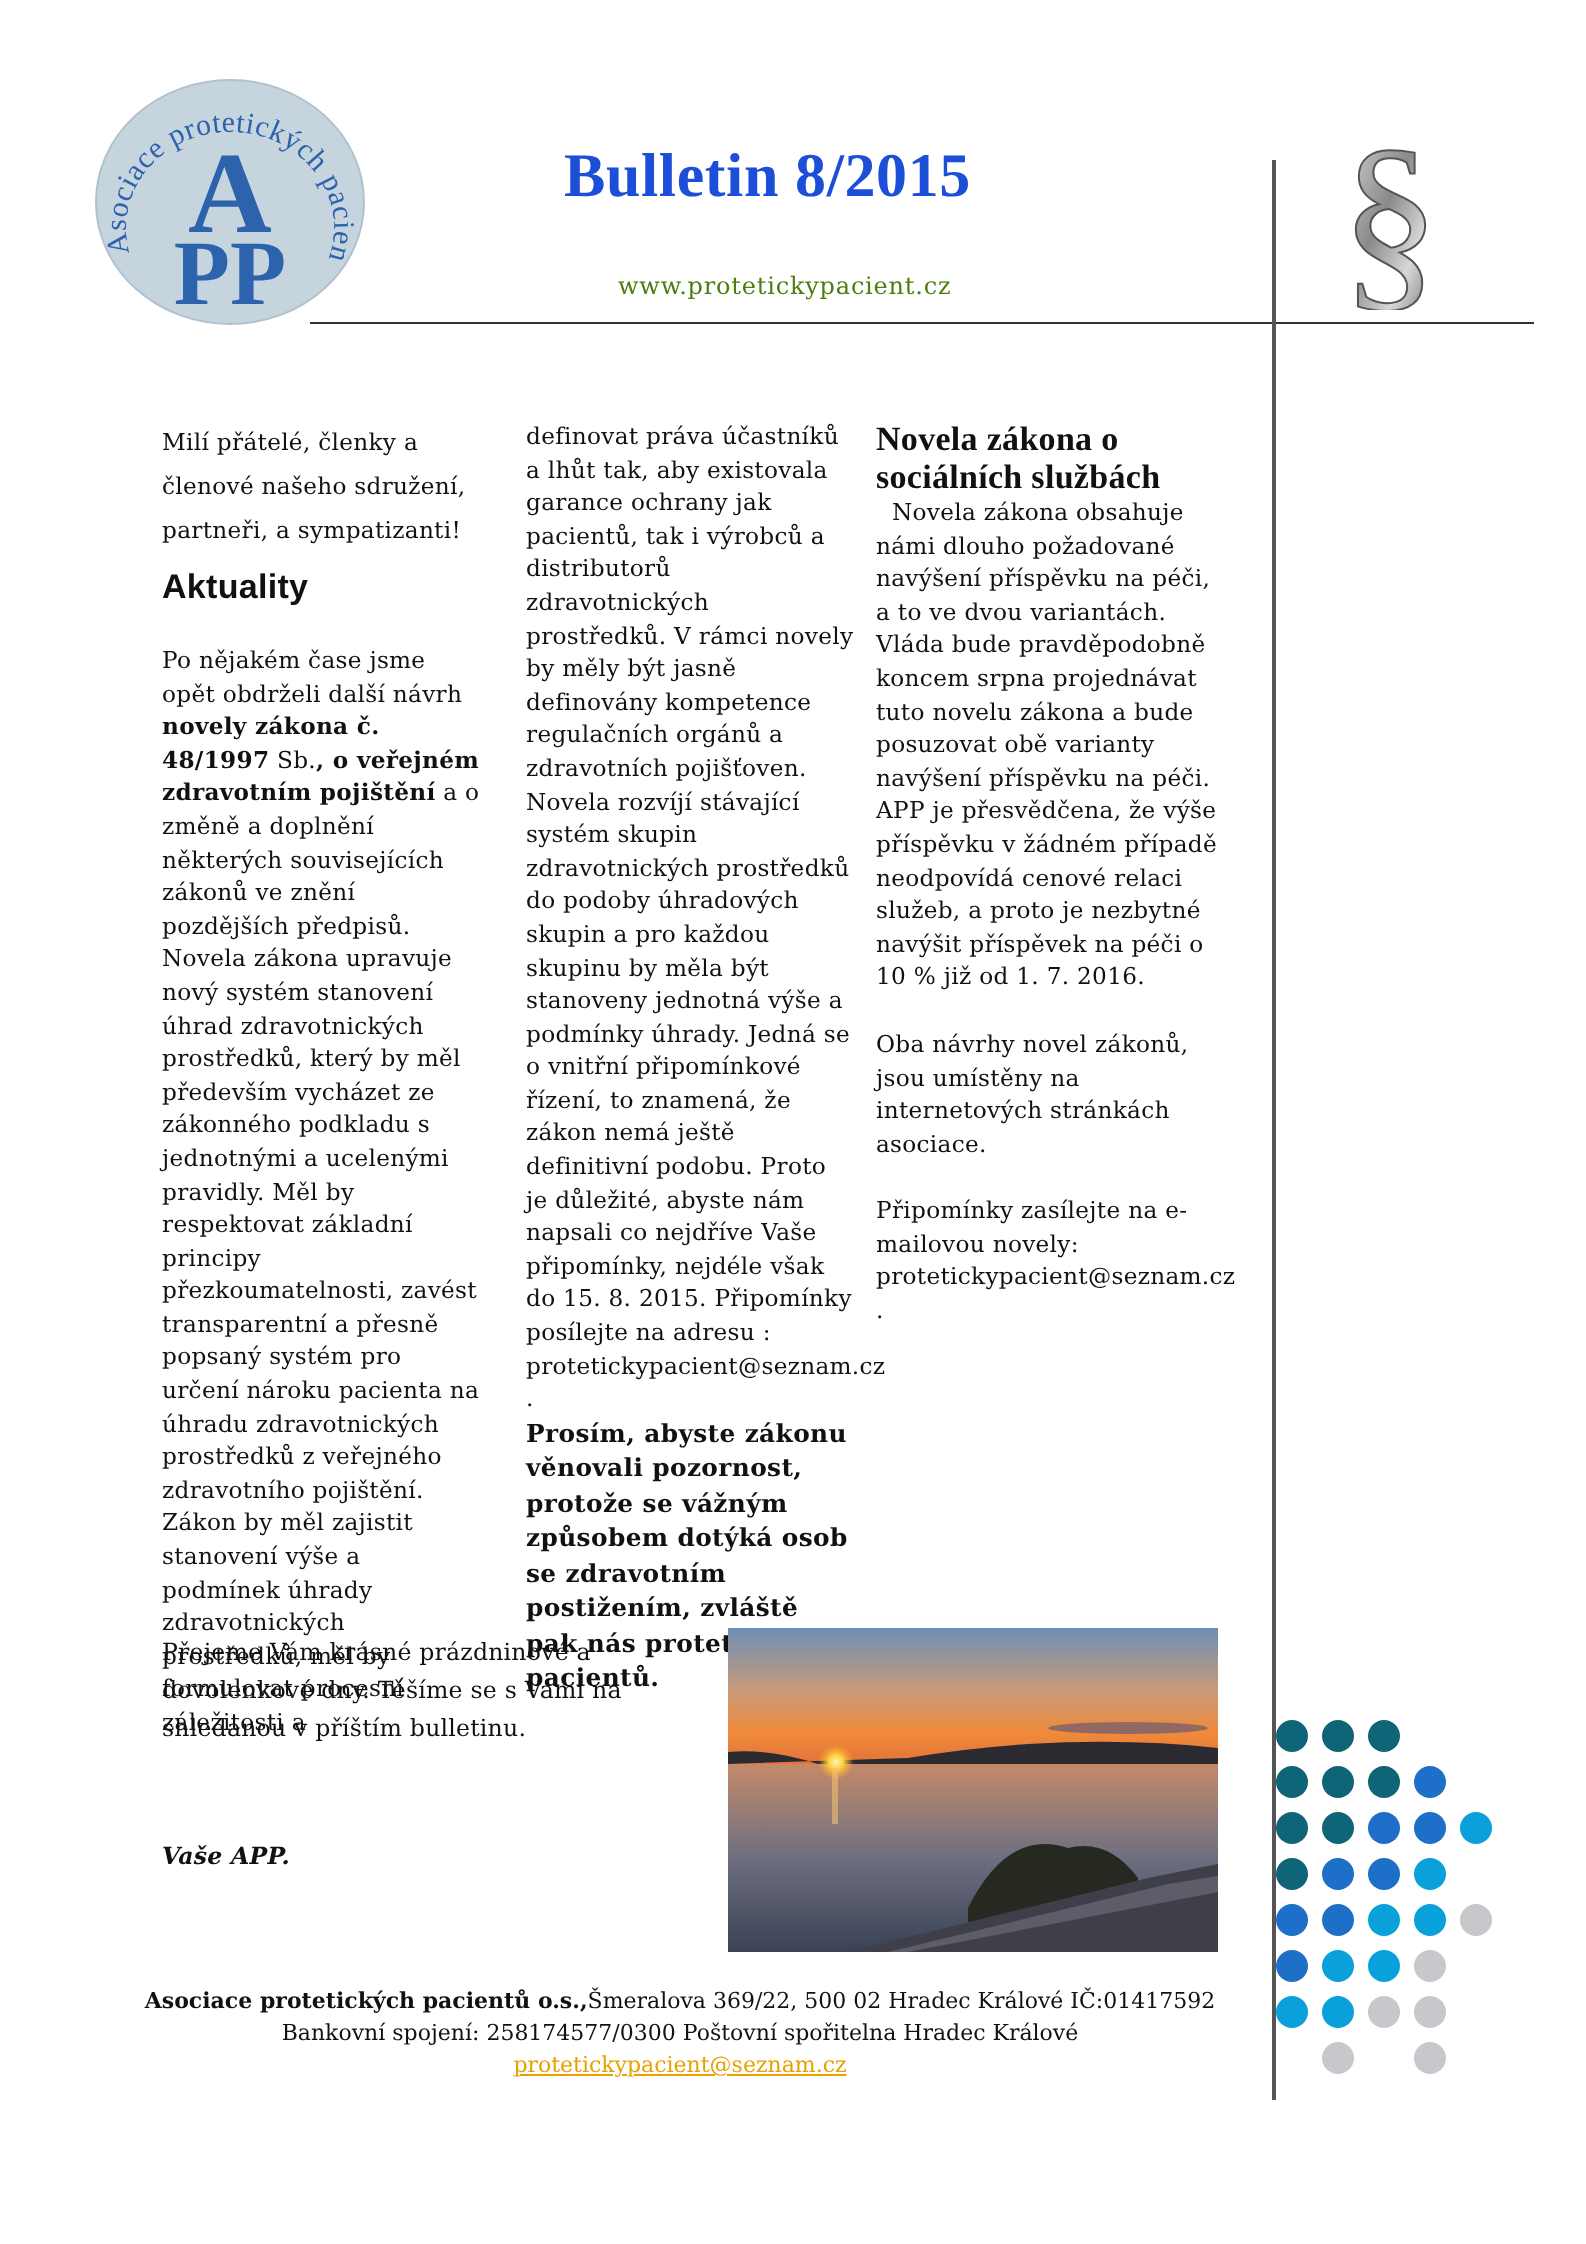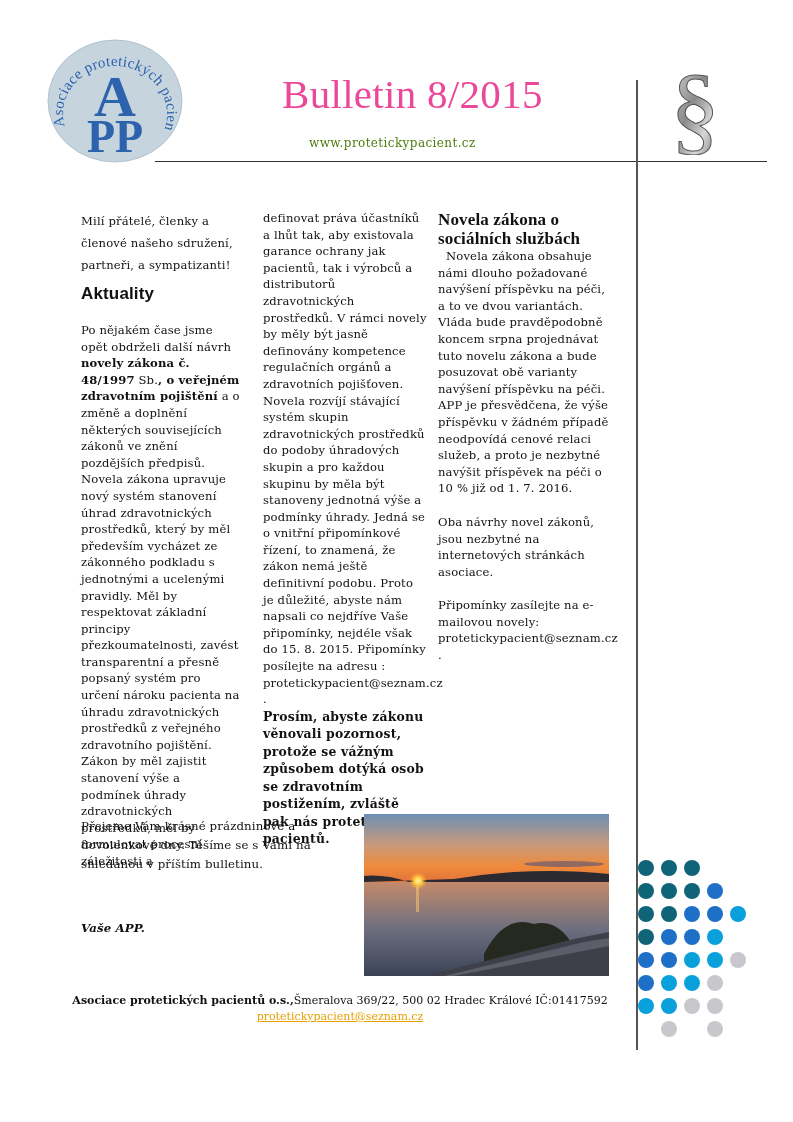--- a/index.html
+++ b/index.html
@@ -4,21 +4,21 @@
 <style>
   html, body { margin: 0; padding: 0; background: #ffffff; }
   body { width: 793px; height: 1122px; position: relative; overflow: hidden;
          font-family: "DejaVu Serif", "Liberation Serif", serif; color: #111; }
   .abs { position: absolute; }
 
   
   .logo { left: 46px; top: 38px; width: 138px; height: 126px; }
   .logo svg { width: 100%; height: 100%; }
 
-  .title { left: 282px; top: 70px; font-family: "Liberation Serif", serif; font-size: 41px; letter-spacing: 0.3px; color: #ec4899; }
+  .title { left: 282px; top: 70px; font-family: "Liberation Serif", serif; font-size: 31px; letter-spacing: 0.3px; color: #1d4ed8; font-weight: bold; }
   .url { left: 309px; top: 136px; font-family: "DejaVu Serif", serif; font-size: 12px; letter-spacing: 0.4px; color: #4d7c0f; }
 
   .hline-top { left: 155px; top: 161px; width: 612px; height: 1px; background: #333; }
   .vline-right { left: 636px; top: 80px; width: 2px; height: 970px; background: #555; }
 
   .para-icon { left: 660px; top: 55px; width: 70px; height: 100px; }
   .para-icon svg { width: 100%; height: 100%; }
 
   .col { font-size: 11.6px; line-height: 16.6px; letter-spacing: 0.15px; }
   .col p { margin: 0; }
@@ -93,21 +93,21 @@
 
 <div class="abs col col2">
   <p>definovat práva účastníků a lhůt tak, aby existovala garance ochrany jak pacientů, tak i výrobců a distributorů zdravotnických prostředků. V rámci novely by měly být jasně definovány kompetence regulačních orgánů a zdravotních pojišťoven. Novela rozvíjí stávající systém skupin zdravotnických prostředků do podoby úhradových skupin a pro každou skupinu by měla být stanoveny jednotná výše a podmínky úhrady. Jedná se o vnitřní připomínkové řízení, to znamená, že zákon nemá ještě definitivní podobu. Proto je důležité, abyste nám napsali co nejdříve Vaše připomínky, nejdéle však do 15. 8. 2015. Připomínky posílejte na adresu : protetickypacient@seznam.cz .</p>
   <p class="bold-block">Prosím, abyste zákonu věnovali pozornost, protože se vážným způsobem dotýká osob se zdravotním postižením, zvláště pak nás protetických pacientů.</p>
 </div>
 
 <div class="abs col col3">
   <p class="h2b">Novela zákona o sociálních službách</p>
   <p class="indent">Novela zákona obsahuje námi dlouho požadované navýšení příspěvku na péči, a to ve dvou variantách.  Vláda bude pravděpodobně koncem srpna projednávat tuto novelu zákona a bude posuzovat obě varianty navýšení příspěvku na péči. APP je přesvědčena, že výše příspěvku v žádném případě neodpovídá cenové relaci služeb, a proto je nezbytné navýšit příspěvek na péči o 10 % již od 1. 7. 2016.</p>
   <div class="gap"></div>
-  <p>Oba návrhy novel zákonů, jsou nezbytné na internetových stránkách asociace.</p>
+  <p>Oba návrhy novel zákonů, jsou umístěny na internetových stránkách asociace.</p>
   <div class="gap"></div>
   <p>Připomínky zasílejte na e-mailovou novely: protetickypacient@seznam.cz .</p>
 </div>
 
 <div class="abs bottom-text">
   <p>Přejeme Vám krásné prázdninové a dovolenkové dny. Těšíme se s Vámi na shledanou v příštím bulletinu.</p>
   <div style="height:38px"></div>
   <p class="sign">Vaše APP.</p>
 </div>
 
@@ -138,20 +138,21 @@
     <circle cx="54" cy="67" r="9" fill="url(#sun)"></circle>
     <rect x="52" y="70" width="3" height="28" fill="#f0c070" opacity="0.6"></rect>
     <path d="M120 140 Q140 100 170 110 Q190 105 205 125 L205 162 L120 162 Z" fill="#25291f"></path>
     <path d="M60 162 L210 125 L245 118 L245 162 Z" fill="#3e3f48"></path>
     <path d="M80 162 L220 128 L245 124 L245 132 L90 162 Z" fill="#5c5d68"></path>
   </svg>
 </div>
 
 <div class="abs footer">
   <div><span class="org">Asociace protetických pacientů o.s.,</span><span>Šmeralova 369/22, 500 02 Hradec Králové IČ:01417592</span></div>
+  <div>Bankovní spojení: 258174577/0300  Poštovní spořitelna Hradec Králové</div>
   <div><a>protetickypacient@seznam.cz</a></div>
 </div>
 
 <div class="abs dots" id="dots">
     <div class="dot" style="left: 0px; top: 0px; background: rgb(15, 100, 120);"></div>
     <div class="dot" style="left: 23px; top: 0px; background: rgb(15, 100, 120);"></div>
     <div class="dot" style="left: 46px; top: 0px; background: rgb(15, 100, 120);"></div>
     <div class="dot" style="left: 0px; top: 23px; background: rgb(15, 100, 120);"></div>
     <div class="dot" style="left: 23px; top: 23px; background: rgb(15, 100, 120);"></div>
     <div class="dot" style="left: 46px; top: 23px; background: rgb(15, 100, 120);"></div>

